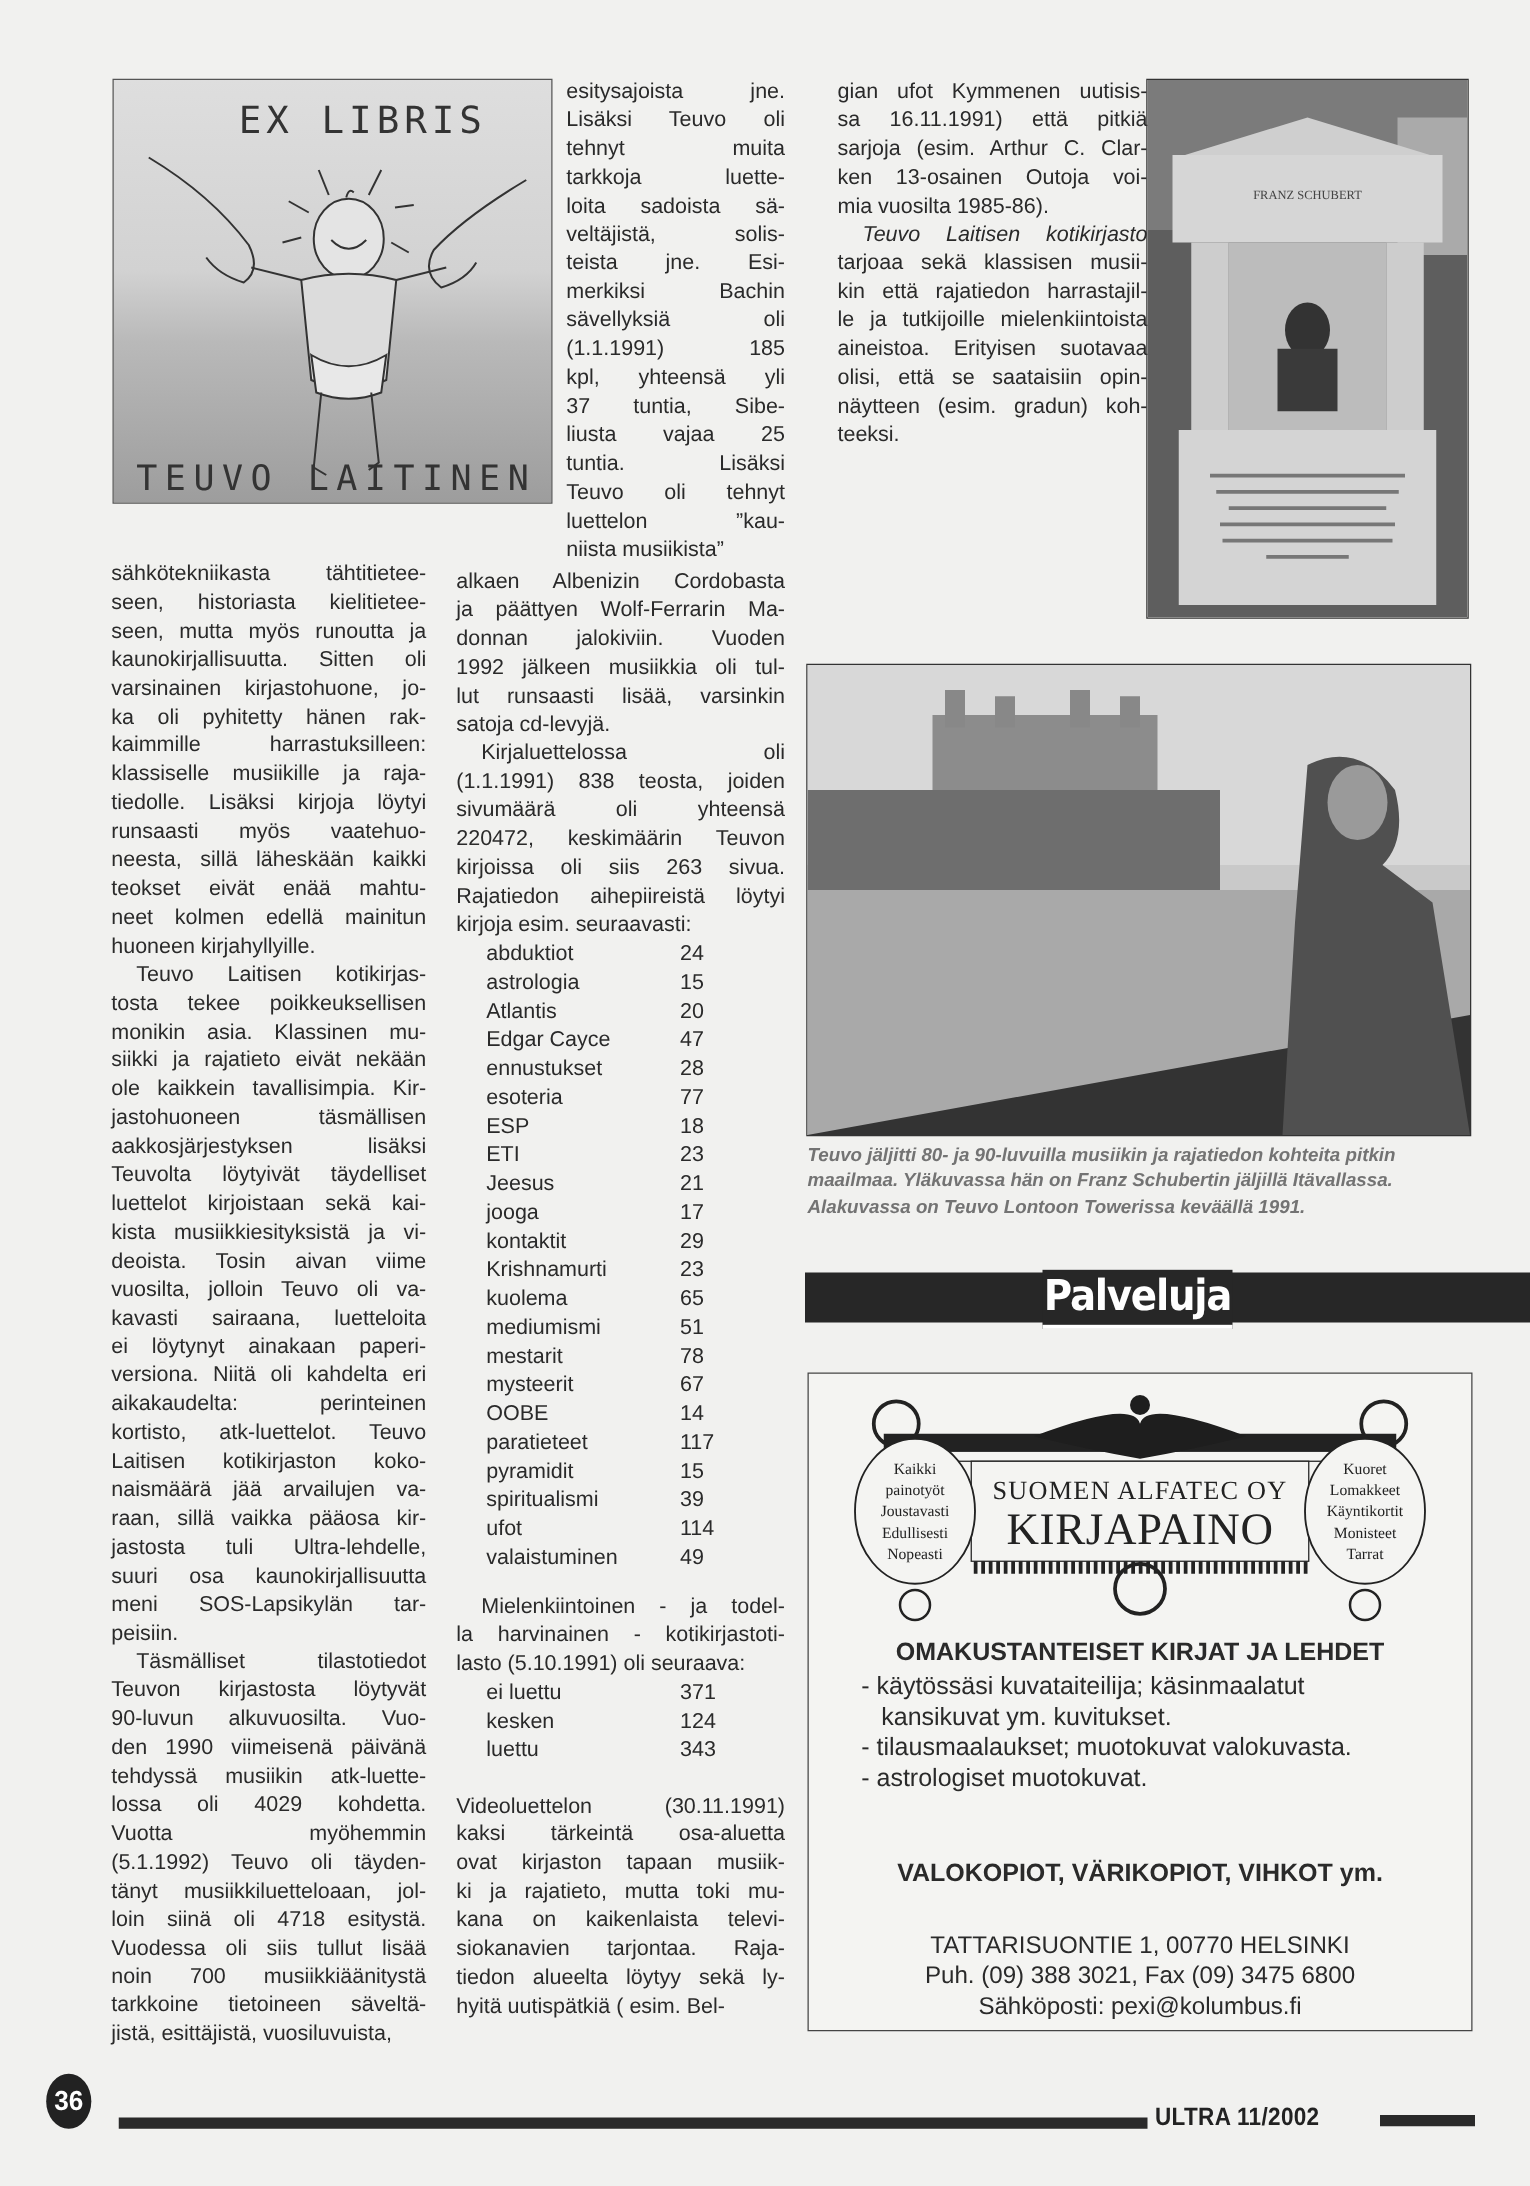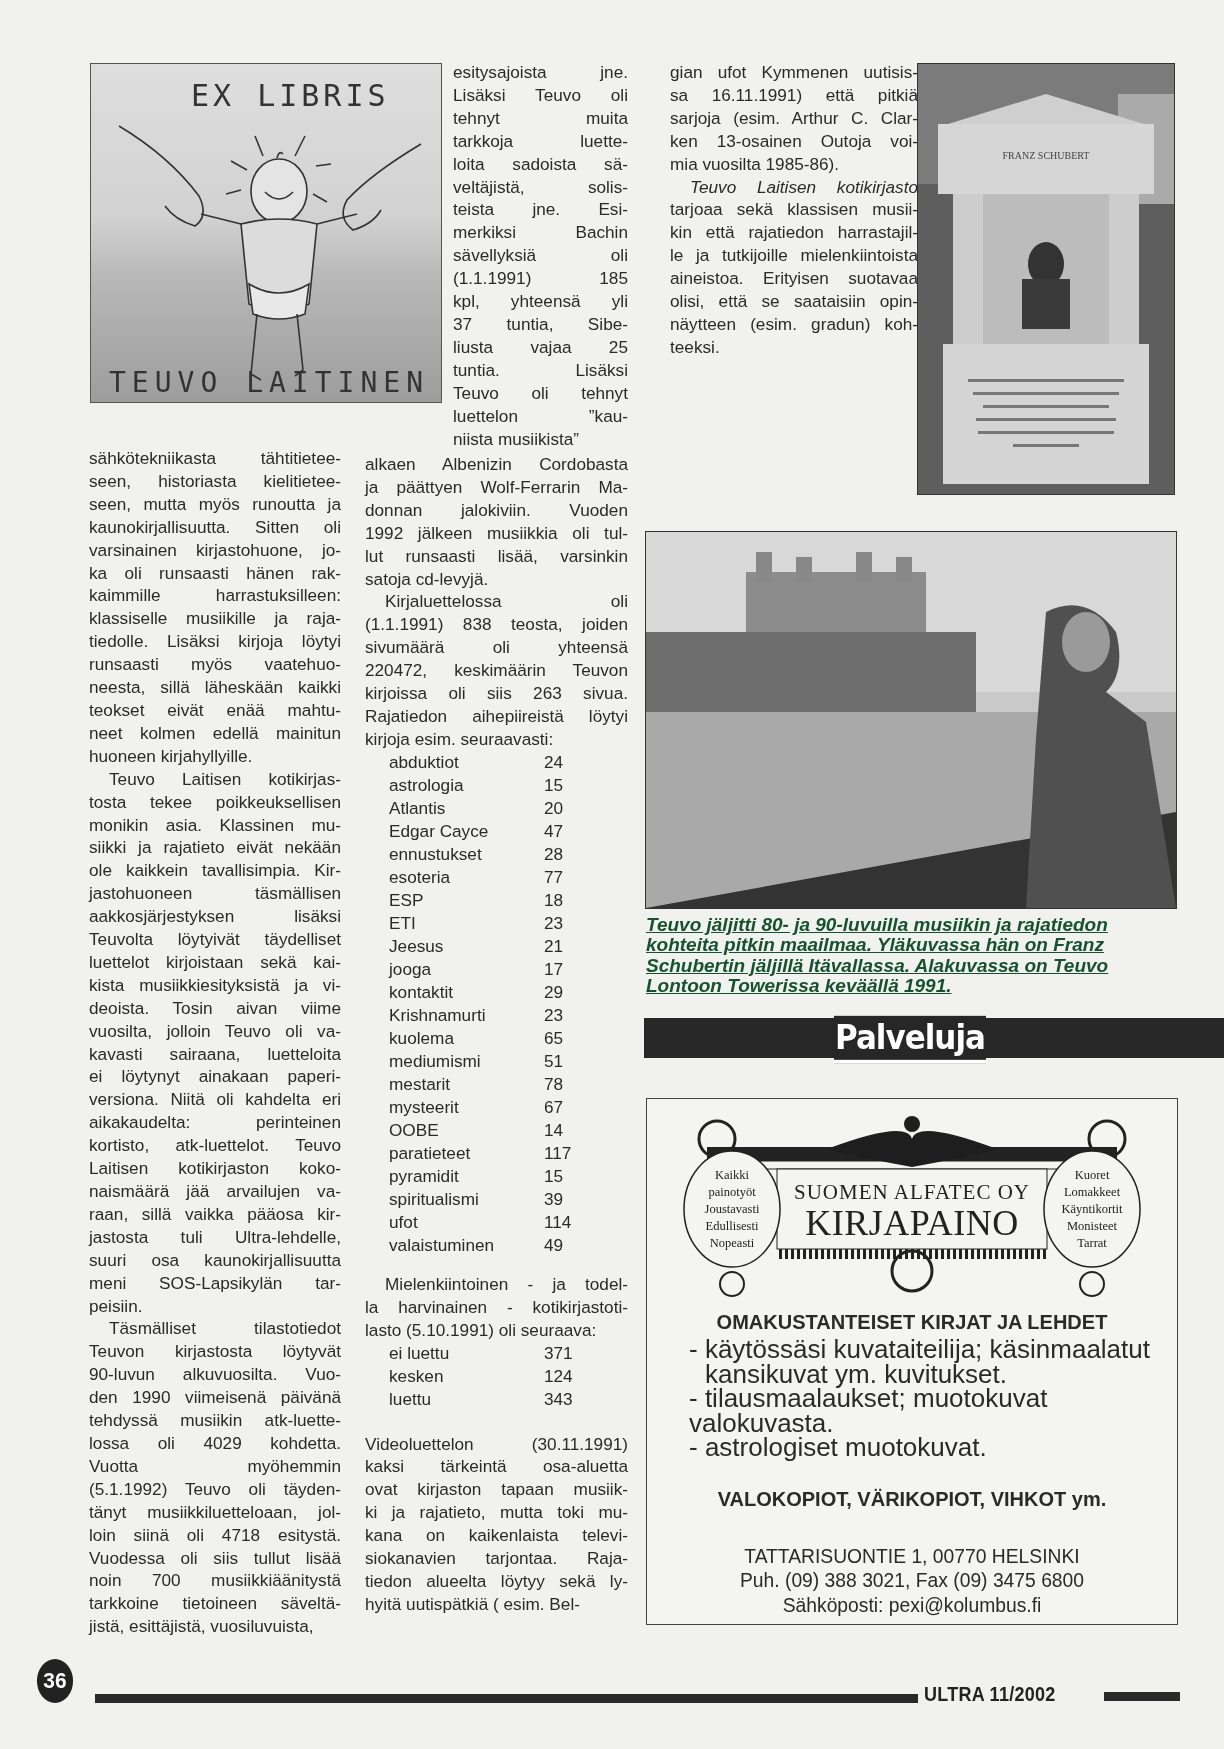--- a/index.html
+++ b/index.html
@@ -13,33 +13,33 @@
   .exlibris { position:absolute; left:90px; top:63px; width:350px; height:338px;
               border:1.5px solid #555; overflow:hidden;
               background:linear-gradient(180deg,#dedede 0%,#d2d2d2 45%,#b9b9b9 62%,#9d9d9d 100%); }
   .exlibris svg { position:absolute; left:0; top:0; width:100%; height:100%; }
   .hand { font-family:"DejaVu Sans Mono", monospace; fill:#333; }
 
   
   .photo { position:absolute; overflow:hidden; border:1px solid #333; }
   .photo svg { width:100%; height:100%; display:block; }
 
-  .caption { position:absolute; left:646px; top:915px; width:529px; font-size:19px; line-height:20.3px;
-             font-weight:bold; font-style:italic; color:#14532d;text-decoration:underline; }
+  .caption { position:absolute; left:646px; top:915px; width:529px; font-size:15px; line-height:20.3px;
+             font-weight:bold; font-style:italic; color:#737373; }
 
   .banner { position:absolute; left:644px; top:1018px; width:624px; height:40px; background:#272727; }
   .banner-title { position:absolute; left:190px; top:0; width:152px; height:40px; background:#272727;
                   color:#fff; font-family:"DejaVu Sans", sans-serif; font-weight:bold; font-size:31px;
                   letter-spacing:-1px; text-align:center; line-height:38px; border-bottom:3px solid #fff; transform:scaleY(1.1); }
 
   .ad { position:absolute; left:646px; top:1098px; width:530px; height:525px; border:1.5px solid #444; background:#f4f4f2; }
   .ad-logo { position:absolute; left:30px; top:10px; width:470px; height:190px; }
   .ad-logo svg { width:100%; height:100%; }
   .ad-head { position:absolute; left:0; width:100%; text-align:center; font-weight:bold; font-size:20px; color:#2a2a2a; }
-  .ad-list { position:absolute; left:42px; top:221px; font-size:26px; line-height:24.6px; color:#2a2a2a; }
+  .ad-list { position:absolute; left:42px; top:221px; font-size:20px; line-height:24.6px; color:#2a2a2a; }
   .ad-list .cont { padding-left:16px; }
   .ad-bold { position:absolute; left:0; width:100%; text-align:center; font-weight:bold; font-size:20px; line-height:26px; color:#2a2a2a; }
   .ad-contact { position:absolute; left:0; width:100%; top:1298px; text-align:center; font-size:19.3px; line-height:24.4px; }
 
   .stats-table { border-collapse:collapse; margin-left:24px; }
   .stats-table td { padding:0; font-size:17.2px; line-height:23px; }
   .stats-table td.k { width:155px; }
   .stats-table td.v { text-align:left; }
 
   .footer-badge { position:absolute; left:36px; top:1659px; width:38px; height:44px; border-radius:50%;
@@ -84,21 +84,21 @@
   </svg>
 </div>
 
 <div class="col" style="left:89px; top:447px; width:252px;">
   <div id="c1-lines">
       <span class="line">sähkötekniikasta tähtitietee-</span>
       <span class="line">seen, historiasta kielitietee-</span>
       <span class="line">seen, mutta myös runoutta ja</span>
       <span class="line">kaunokirjallisuutta. Sitten oli</span>
       <span class="line">varsinainen kirjastohuone, jo-</span>
-      <span class="line">ka oli runsaasti hänen rak-</span>
+      <span class="line">ka oli pyhitetty hänen rak-</span>
       <span class="line">kaimmille harrastuksilleen:</span>
       <span class="line">klassiselle musiikille ja raja-</span>
       <span class="line">tiedolle. Lisäksi kirjoja löytyi</span>
       <span class="line">runsaasti myös vaatehuo-</span>
       <span class="line">neesta, sillä läheskään kaikki</span>
       <span class="line">teokset eivät enää mahtu-</span>
       <span class="line">neet kolmen edellä mainitun</span>
       <span class="line last">huoneen kirjahyllyille.</span>
     </div>
   <div id="c1-p2">

